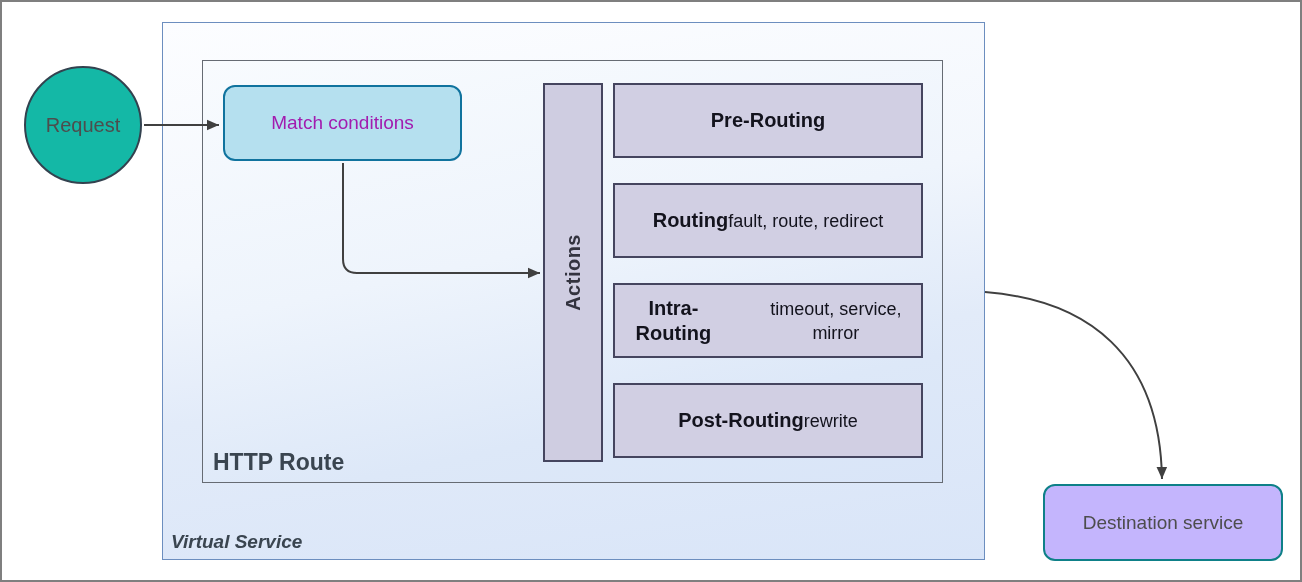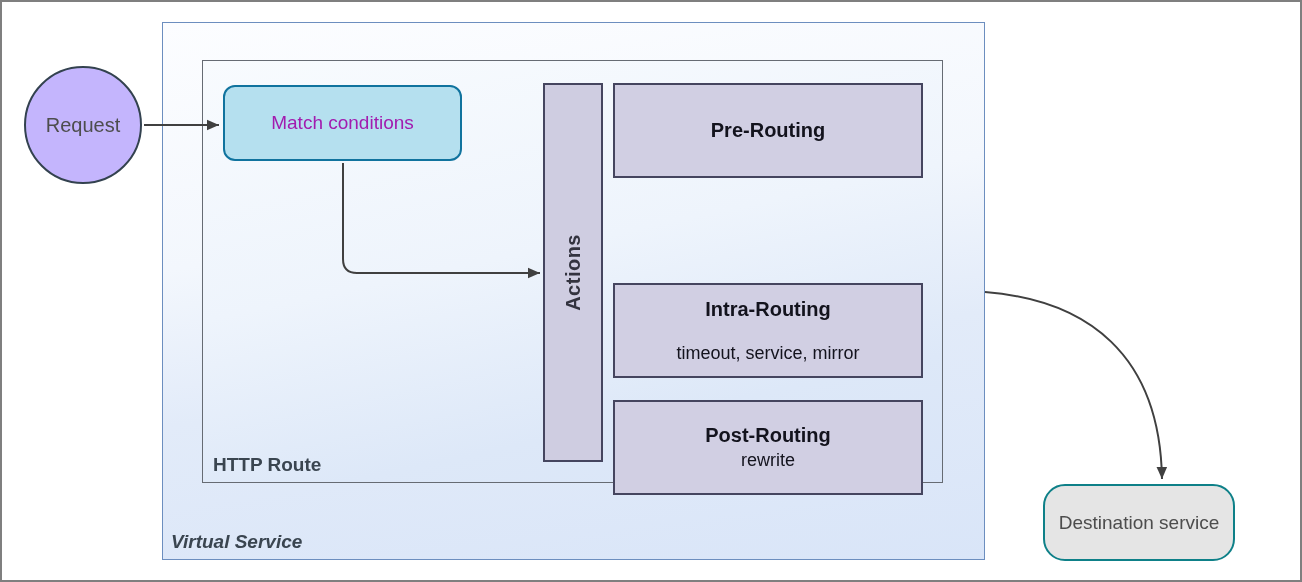--- a/index.html
+++ b/index.html
@@ -24,72 +24,72 @@
     font-size:19px;font-weight:bold;color:#3a4550;font-style:italic;
   }
   .route-box{
     position:absolute;left:200px;top:58px;width:741px;height:423px;
     box-sizing:border-box;
     border:1px solid #666b73;
     background:linear-gradient(168deg,#f8fbfe 0%,#eef4fc 45%,#dde8f8 78%,#d9e5f8 100%);
   }
   .route-label{
     position:absolute;left:10px;bottom:6px;
-    font-size:19px;font-weight:bold;color:#3a4550;text-align:center;
+    font-size:23px;font-weight:bold;color:#3a4550;text-align:center;
   }
   
   .node{
     position:absolute;display:flex;align-items:center;justify-content:center;
     box-sizing:border-box;text-align:center;
   }
   .request-node{
     left:22px;top:64px;width:118px;height:118px;
     border-radius:50%;
     border:2px solid #33424f;
-    background:#c4b5fd;
+    background:#14b8a6;
     font-size:20px;color:#4d4d4d;justify-content:center;
   }
   .match-node{
     left:221px;top:83px;width:239px;height:76px;
     border-radius:12px;
     border:2px solid #10739e;
     background:#b5e0ef;
     font-size:19px;color:#a21caf;
   }
   .dest-node{
-    left:1041px;top:482px;width:192px;height:77px;
-    border-radius:22px;
+    left:1041px;top:482px;width:240px;height:77px;
+    border-radius:12px;
     border:2px solid #0e8088;
-    background:#e5e5e5;
+    background:#c4b5fd;
     font-size:19px;color:#4d4d4d;
   }
   .actions-bar{
     left:541px;top:81px;width:60px;height:379px;
     border:2px solid #45455f;
     background:#cfcde1;
   }
   .actions-text{
     writing-mode:vertical-rl;
     transform:rotate(180deg);
     font-size:20px;font-weight:bold;color:#33333f;
     letter-spacing:0.5px;
   }
   .stage-box{
-    left:611px;width:310px;height:95px;
+    left:611px;width:310px;height:75px;
     border:2px solid #45455f;
     background:#d1cfe3;
-    flex-direction:column;
+    flex-direction:row;
     color:#13131d;
   }
   .stage-title{font-size:20px;font-weight:bold;line-height:25px;}
   .stage-sub{font-size:18px;line-height:24px;}
   .stage-0{top:81px;}
   .stage-1{top:181px;}
   .stage-2{top:281px;gap:19px;}
-  .stage-3{top:398px;}
+  .stage-3{top:381px;}
   
   .arrows{
     position:absolute;left:0;top:0;width:1302px;height:582px;
     pointer-events:none;
   }
 </style>
 </head>
 <body>
 
 <div class="canvas">
@@ -110,20 +110,24 @@
     <span>Match conditions</span>
   </div>
 
   <div class="node actions-bar">
     <span class="actions-text">Actions</span>
   </div>
 
   <div class="node stage-box stage-0">
     <span class="stage-title">Pre-Routing</span>
   </div>
+  <div class="node stage-box stage-1">
+    <span class="stage-title">Routing</span>
+    <span class="stage-sub">fault, route, redirect</span>
+  </div>
   <div class="node stage-box stage-2">
     <span class="stage-title">Intra-Routing</span>
     <span class="stage-sub">timeout, service, mirror</span>
   </div>
   <div class="node stage-box stage-3">
     <span class="stage-title">Post-Routing</span>
     <span class="stage-sub">rewrite</span>
   </div>
 
   <div class="node dest-node">

